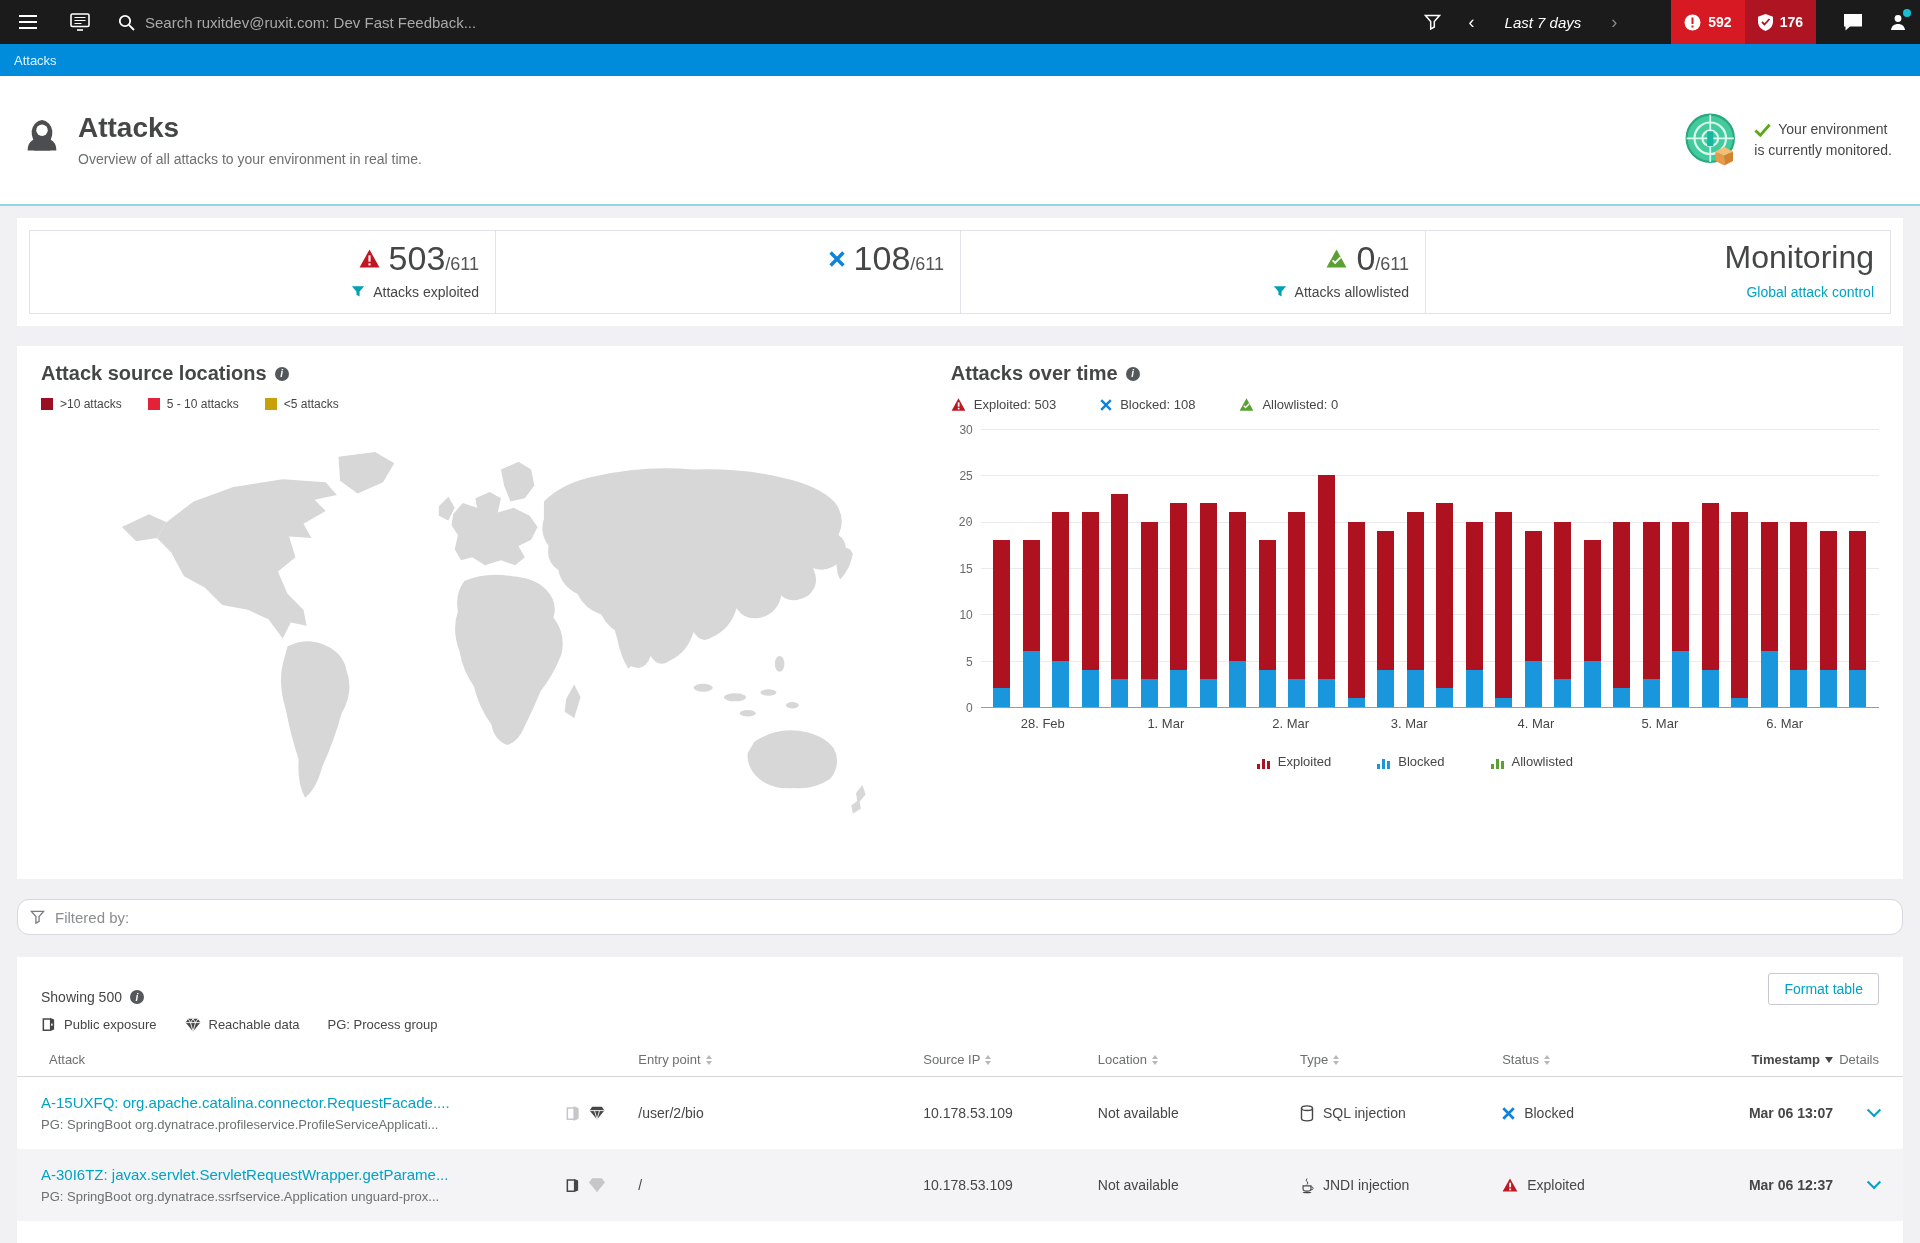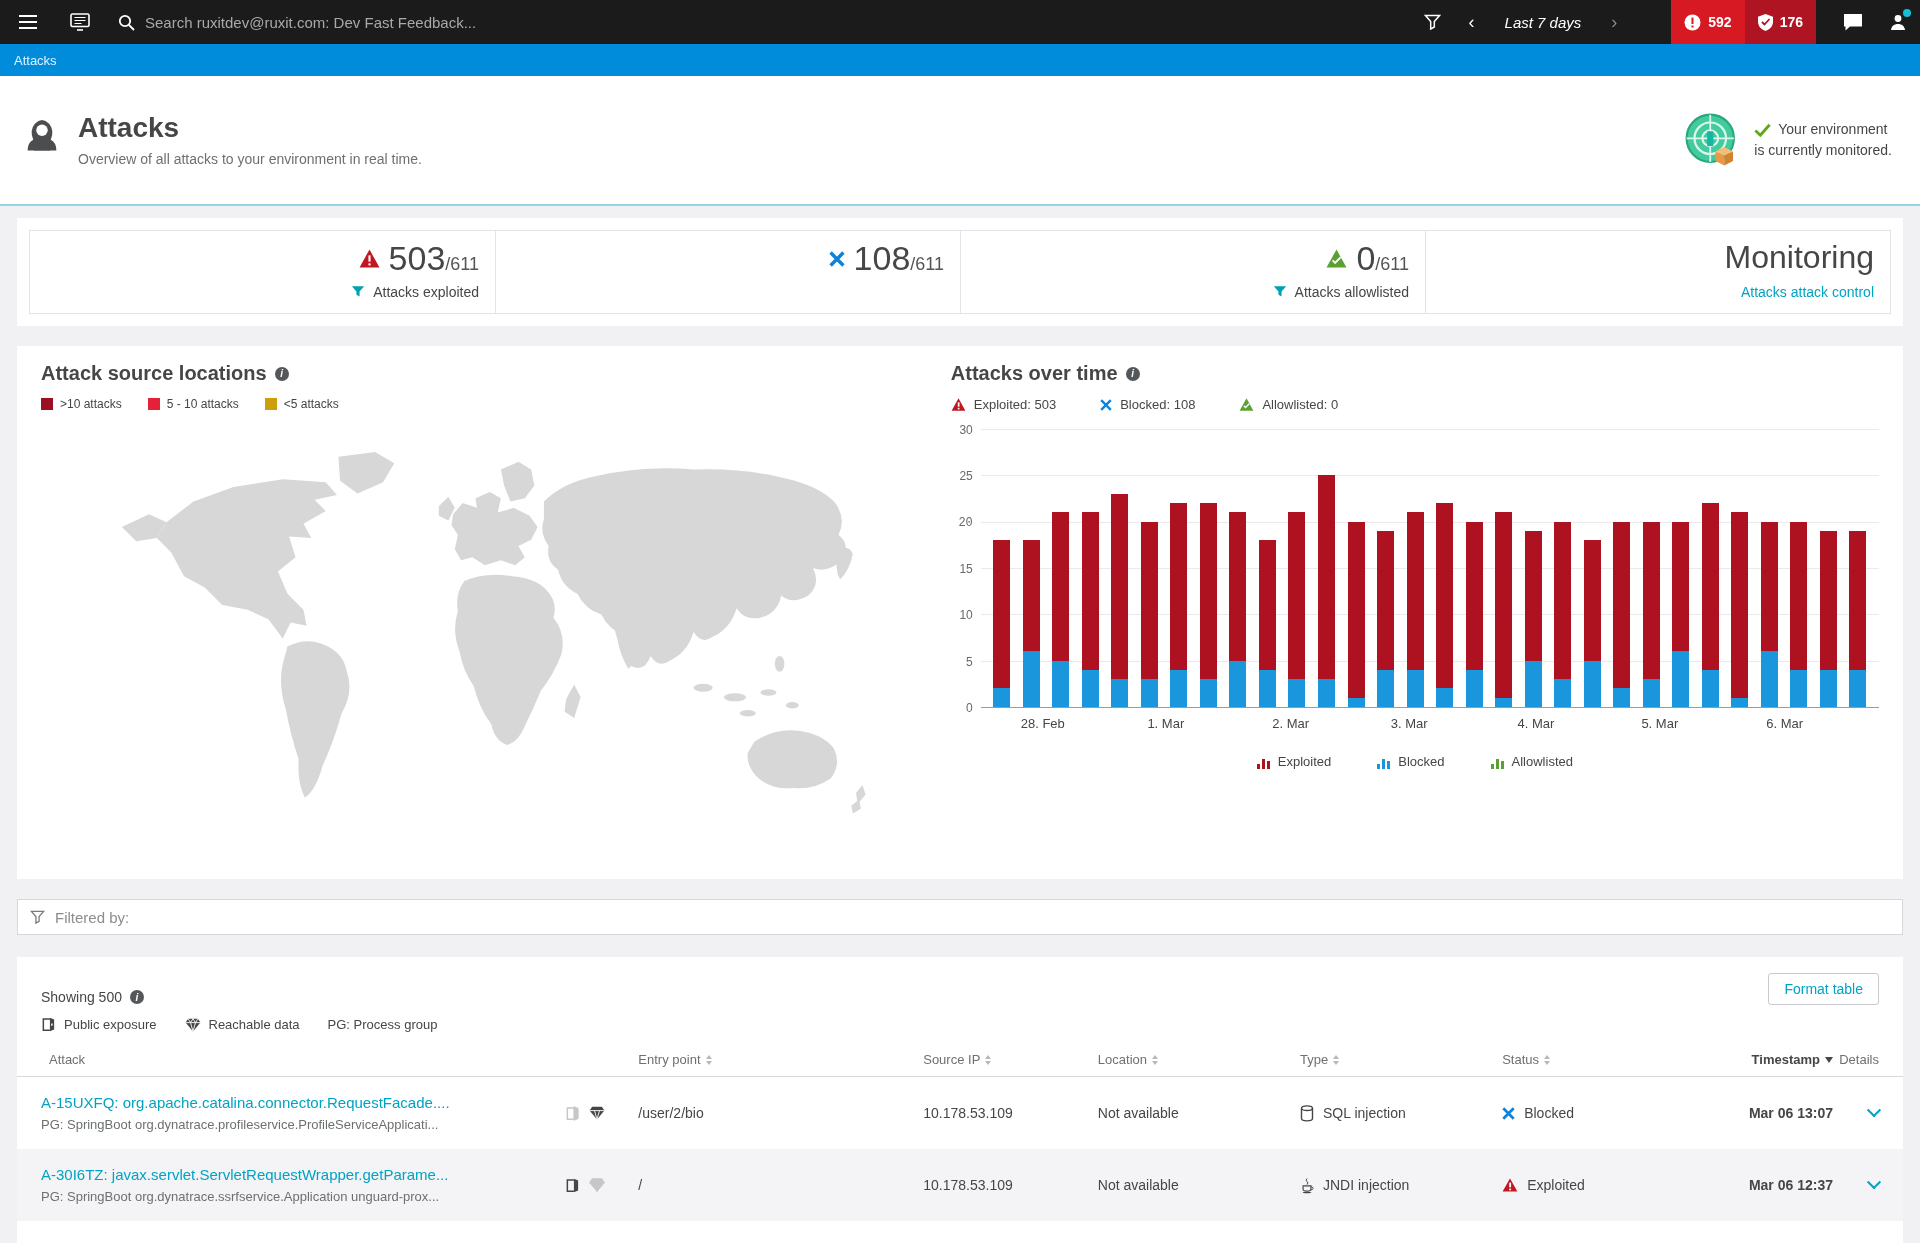--- a/index.html
+++ b/index.html
@@ -77,21 +77,21 @@
   .seg { width:17px; }
   .x-labels { position:relative; height:24px; margin-left:30px; font-size:13px; color:#454646; }
   .xtick { position:absolute; top:8px; transform:translateX(-50%); white-space:nowrap; }
   .chart-legend { margin-top:22px; display:flex; justify-content:center; gap:46px; font-size:13px; color:#454646; }
   .leg-item { display:inline-flex; align-items:flex-end; gap:8px; cursor:pointer; }
   .mini-bars { display:inline-flex; align-items:flex-end; gap:2px; }
   .mini-bars i { display:inline-block; width:3px; }
   .mini-bars i:nth-child(1){ height:5px; } .mini-bars i:nth-child(2){ height:10px; } .mini-bars i:nth-child(3){ height:8px; }
 
   
-  .filterbar { margin-top:20px; height:36px; background:#fff; border:1px solid #d6d6dc; border-radius:0; display:flex; align-items:center; gap:10px; padding:0 12px; cursor:text; }
+  .filterbar { margin-top:20px; height:36px; background:#fff; border:1px solid #d6d6dc; border-radius:12px; display:flex; align-items:center; gap:10px; padding:0 12px; cursor:text; }
   .filterbar span { font-size:15px; color:#8b8d8f; }
 
   
   .table-card { margin-top:22px; padding:20px 0 0; position:relative; min-height:300px; }
   .tc-pad { padding:0 24px; }
   .tbl-heading { font-size:20px; font-weight:bold; color:#454646; }
   .tbl-showing { margin-top:12px; font-size:14px; color:#454646; display:flex; align-items:center; gap:8px; }
   .tbl-legend { margin-top:12px; display:flex; gap:28px; font-size:13px; color:#454646; align-items:center; }
   .tbl-leg-item { display:inline-flex; align-items:center; gap:8px; }
   .format-btn { position:absolute; top:16px; right:24px; background:#fff; border:1px solid #c9c9cf; border-radius:3px; color:#00a3c4; font-size:14px; padding:7px 15px; cursor:pointer; font-family:inherit; }
@@ -286,21 +286,21 @@
                 <svg width="14" height="14" viewBox="0 0 17 16">
                   <path d="M1 1h15l-5.6 6.4v6.2l-3.8-2.3V7.4Z" fill="#00a1b2"></path>
                 </svg>
               </span>
           <span>Attacks allowlisted</span>
             </span>
         </div>
       </div>
       <div class="stat">
         <div class="mon-title">Monitoring</div>
-        <a class="mon-link">Attacks attack control</a>
+        <a class="mon-link">Global attack control</a>
       </div>
     </div>
   </div>
 
   <div class="card panels">
 
     <div>
       <div class="panel-title">
         <span>Attack source locations</span>
         <span class="info-i">i</span>

